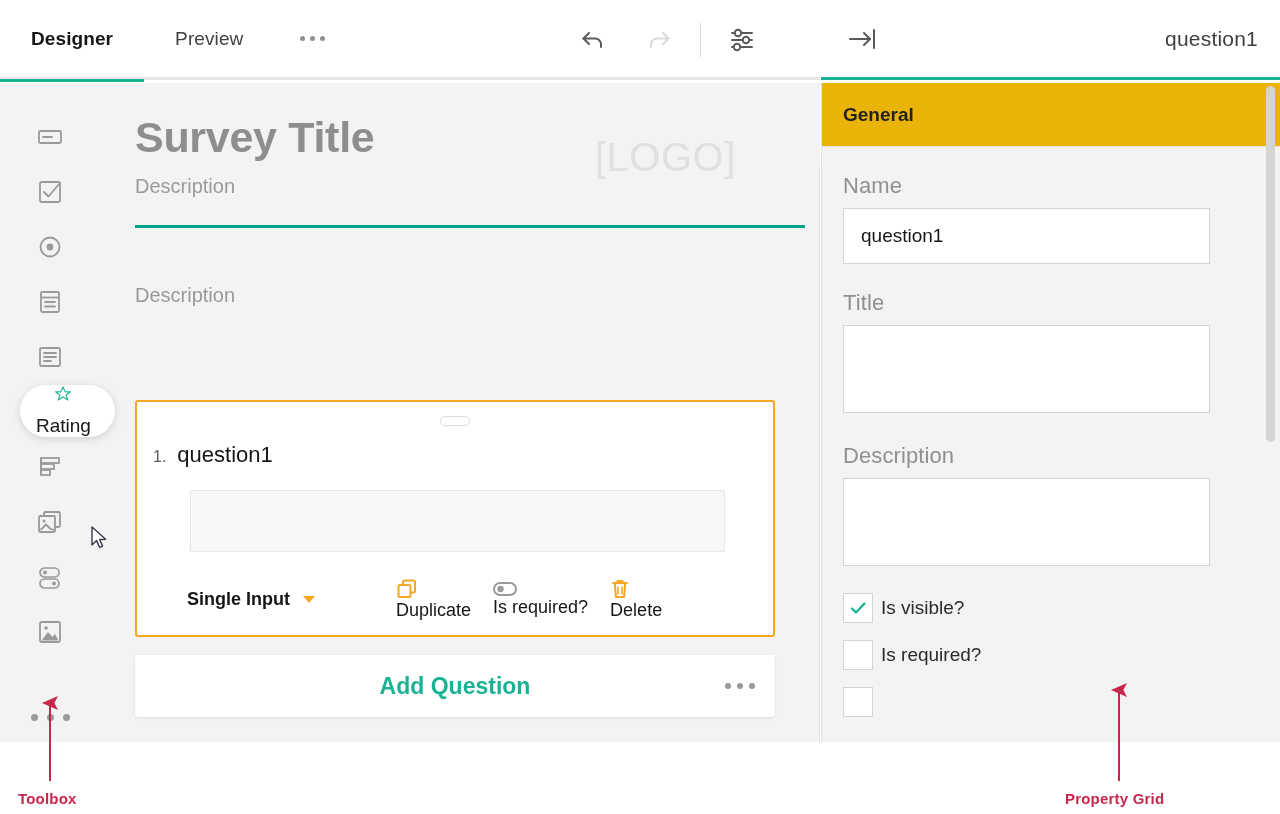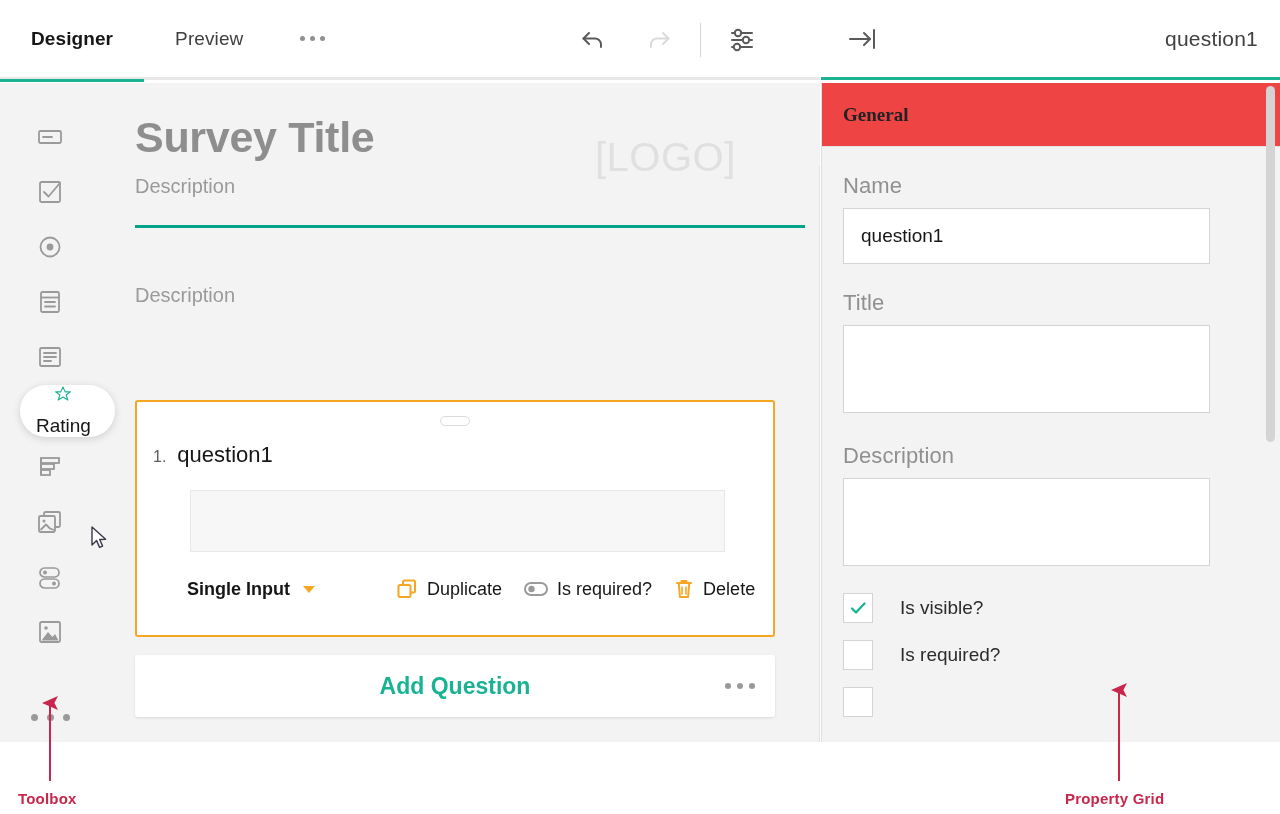--- a/index.html
+++ b/index.html
@@ -53,39 +53,39 @@
     margin-left: auto; font-size: 21px; color: #404040; letter-spacing: .2px;
   }
 
   
   .rp-body {
     position: absolute; left: 821px; top: 83px; width: 459px; height: 659px;
     background: #f3f3f3; border-left: 1px solid #e0e0e0;
     overflow: hidden;
   }
   .rp-tabbar {
-    height: 64px; background: #ef4444; border-bottom: 1px solid #e3e3e3;
-    display: flex; align-items: center; padding: 0 21px; font-family: Liberation Serif, serif;
+    height: 64px; background: #eab308; border-bottom: 1px solid #e3e3e3;
+    display: flex; align-items: center; padding: 0 21px;
   }
   .rp-tab { font-size: 19px; font-weight: bold; color: #222; cursor: pointer; }
   .rp-content { padding: 26px 21px 0 21px; }
   .pg-label { font-size: 22px; color: #909090; margin-bottom: 9px; letter-spacing: .1px; }
   .pg-field {
     width: 367px; height: 56px; background: #ffffff; border: 1px solid #d4d4d4;
     font-size: 19px; color: #161616; padding: 0 17px; outline: none;
     font-family: "Liberation Sans", sans-serif;
   }
   .pg-area {
     width: 367px; height: 88px; background: #ffffff; border: 1px solid #d4d4d4;
     resize: none; outline: none; padding: 10px 14px;
     font-size: 18px; font-family: "Liberation Sans", sans-serif; color:#161616;
   }
   .pg-gap { height: 26px; }
   .pg-gap-sm { height: 23px; }
-  .cb-row { display: flex; align-items: center; gap: 27px; margin-bottom: 17px; }
+  .cb-row { display: flex; align-items: center; gap: 8px; margin-bottom: 17px; }
   .cb-box {
     width: 30px; height: 30px; background: #ffffff; border: 1px solid #d4d4d4;
     display: flex; align-items: center; justify-content: center; cursor: pointer; flex: none;
   }
   .cb-label { font-size: 19px; color: #2b2b2b; }
 
   
   .rp-scroll {
     position: absolute; right: 5px; top: 3px; width: 9px; height: 356px;
     background: #d4d4d4; border-radius: 5px; cursor: pointer;
@@ -147,21 +147,21 @@
   .q-num { font-size: 16px; color: #5c5c5c; }
   .q-title { font-size: 22px; color: #161616; }
   .q-input {
     margin: 22px 0 0 53px; width: 535px; height: 62px;
     background: #f7f7f7; border: 1px solid #e8e8e8;
   }
   .q-actions { display: flex; align-items: center; padding: 26px 0 0 50px; gap: 0; }
   .qa-type { display: flex; align-items: center; gap: 13px; cursor: pointer; }
   .qa-type .t { font-size: 18px; color: #161616; font-weight: 600; }
   .caret { width: 0; height: 0; border-left: 6px solid transparent; border-right: 6px solid transparent; border-top: 7px solid #f5a623; }
-  .qa-btn { display: flex; align-items: center; gap: 9px; cursor: pointer; font-size: 18px; color: #161616; }
+  .qa-btn { display: flex; align-items: flex-start; gap: 0; cursor: pointer; font-size: 18px; color: #161616; flex-direction: column; }
   .qa-sp-1 { width: 81px; }
   .qa-sp-2 { width: 22px; }
   .qa-sp-3 { width: 22px; }
 
   .addq {
     position: absolute; left: 35px; top: 572px; width: 640px; height: 62px;
     background: #ffffff; border-radius: 3px; box-shadow: 0 1px 3px rgba(0,0,0,.10);
     display: flex; align-items: center; justify-content: center; cursor: pointer;
   }
   .addq .lbl { font-size: 23px; font-weight: bold; color: #19b394; }

